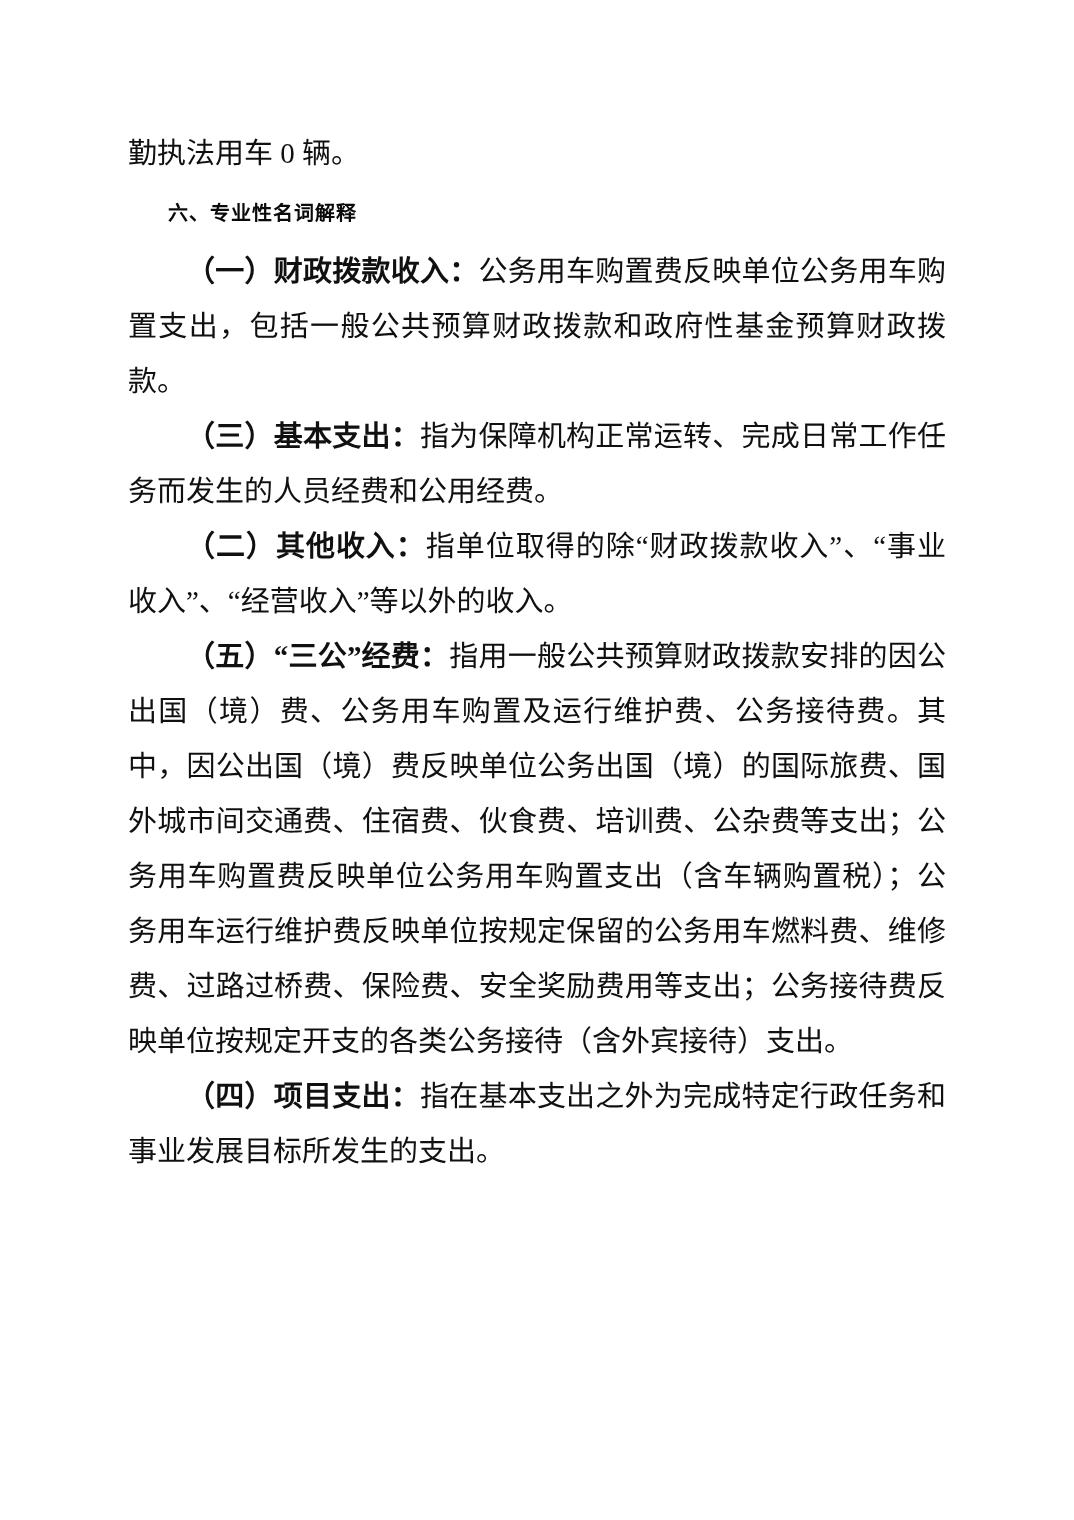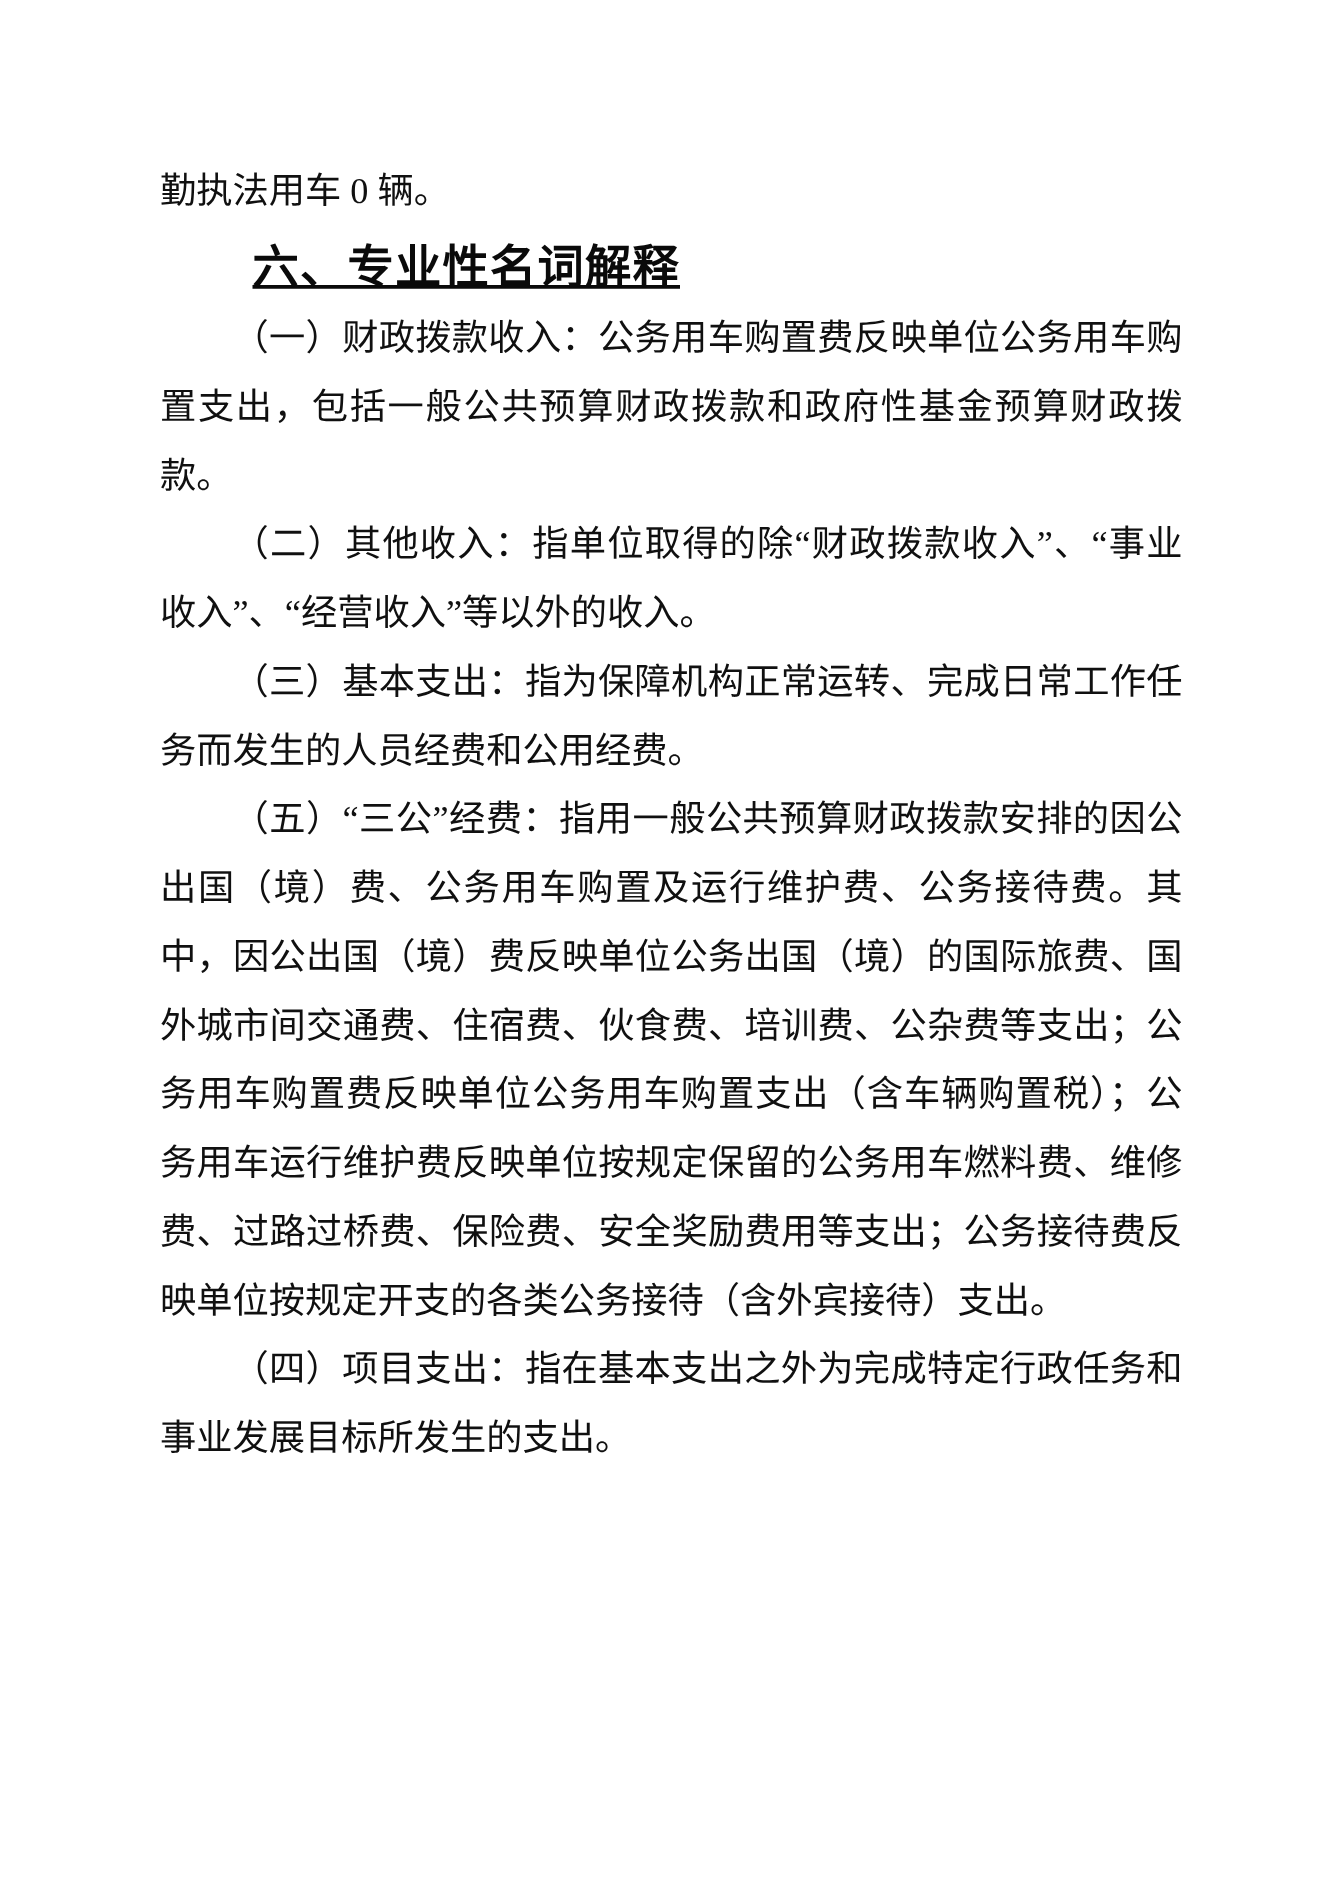--- a/index.html
+++ b/index.html
@@ -24,35 +24,34 @@
     line-height: 55px;
   }
   .intro-line {
     margin: 0;
     text-align: left;
   }
   .section-heading {
     margin: 5px 0 3px 0;
     font-family: "Liberation Sans", "DejaVu Sans", sans-serif;
     font-weight: bold;
-    font-size: 37px;
+    font-size: 20px;
     line-height: 55px;
     text-indent: 2em;
     letter-spacing: 1px;
     color: #0a0a0a;
-    text-decoration: underline;
   }
   .def-para {
     margin: 0;
     text-indent: 2em;
     text-align: justify;
     text-justify: inter-character;
   }
   .term {
-    font-weight: normal;
+    font-weight: bold;
   }
   .contact-line {
     margin: 0;
     text-indent: 2em;
     font-weight: bold;
     white-space: nowrap;
   }
   .contact-method-label {
     margin-left: 1.1em;
   }
@@ -68,25 +67,25 @@
 
   <p class="intro-line">勤执法用车 0 辆。</p>
 
   <h2 class="section-heading">六、专业性名词解释</h2>
 
   <p class="def-para">
     <span class="term">（一）财政拨款收入：</span><span>公务用车购置费反映单位公务用车购置支出，包括一般公共预算财政拨款和政府性基金预算财政拨款。</span>
   </p>
 
   <p class="def-para">
-    <span class="term">（二）其他收入：</span><span>指单位取得的除“财政拨款收入”、“事业收入”、“经营收入”等以外的收入。</span>
+    <span class="term">（三）基本支出：</span><span>指为保障机构正常运转、完成日常工作任务而发生的人员经费和公用经费。</span>
   </p>
 
   <p class="def-para">
-    <span class="term">（三）基本支出：</span><span>指为保障机构正常运转、完成日常工作任务而发生的人员经费和公用经费。</span>
+    <span class="term">（二）其他收入：</span><span>指单位取得的除“财政拨款收入”、“事业收入”、“经营收入”等以外的收入。</span>
   </p>
 
   <p class="def-para">
     <span class="term">（五）“三公”经费：</span><span>指用一般公共预算财政拨款安排的因公出国（境）费、公务用车购置及运行维护费、公务接待费。其中，因公出国（境）费反映单位公务出国（境）的国际旅费、国外城市间交通费、住宿费、伙食费、培训费、公杂费等支出；公务用车购置费反映单位公务用车购置支出（含车辆购置税）；公务用车运行维护费反映单位按规定保留的公务用车燃料费、维修费、过路过桥费、保险费、安全奖励费用等支出；公务接待费反映单位按规定开支的各类公务接待（含外宾接待）支出。</span>
   </p>
 
   <p class="def-para">
     <span class="term">（四）项目支出：</span><span>指在基本支出之外为完成特定行政任务和事业发展目标所发生的支出。</span>
   </p>
 

